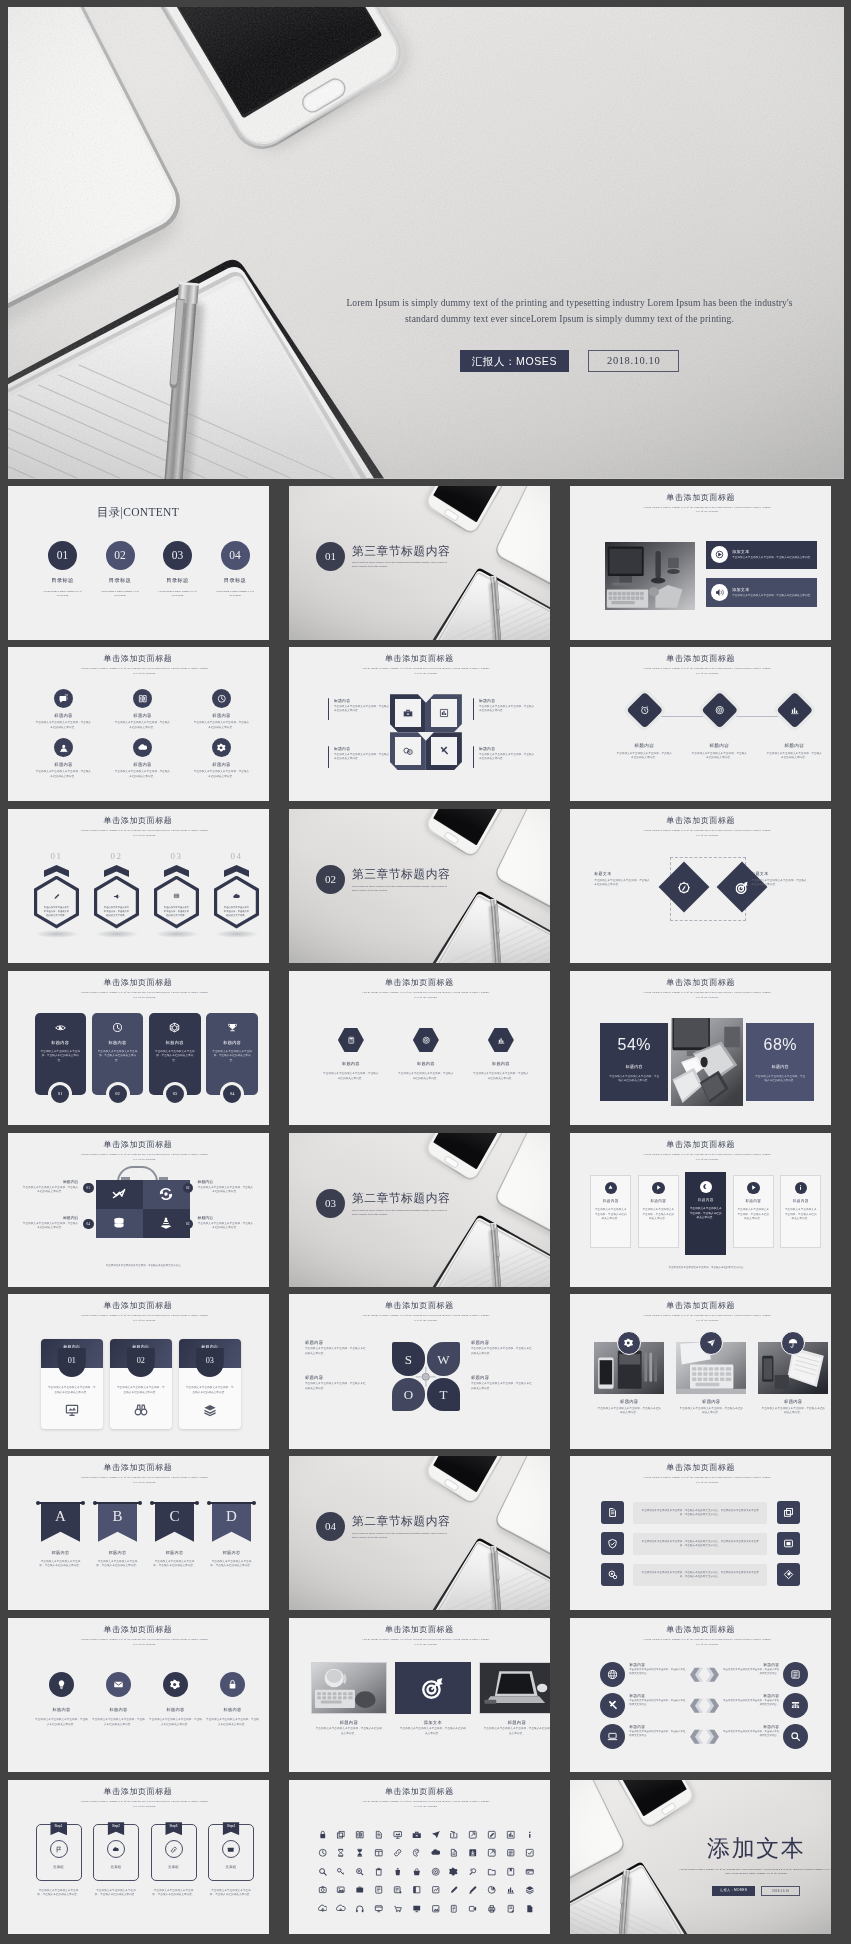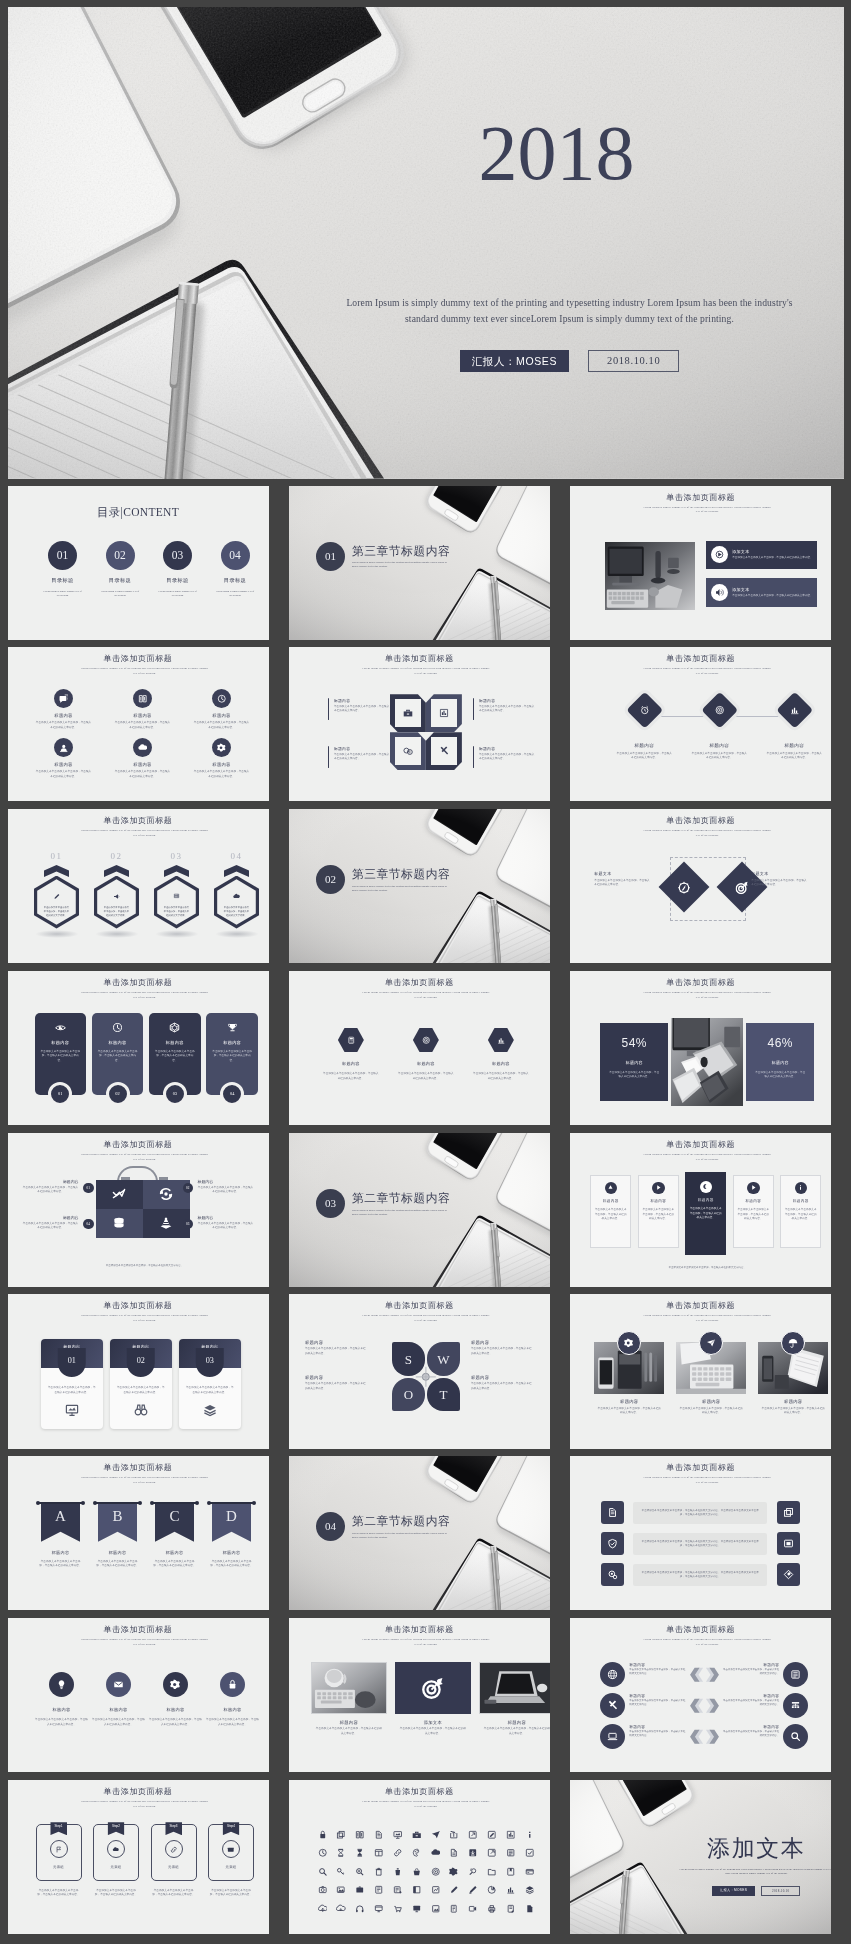--- a/index.html
+++ b/index.html
@@ -123,21 +123,21 @@
 
 
 .s11c{position:absolute;top:57px;width:64px;}
 .s11hex{width:26px;height:24.5px;margin:0 auto;background:#33374d;
   clip-path:polygon(26% 0,74% 0,100% 50%,74% 100%,26% 100%,0 50%);display:flex;align-items:center;justify-content:center;}
 .il11{margin-top:9px;font-size:4.2px;}
 .tb11{margin-top:6px;padding:0 3px;width:58px;margin-left:auto;margin-right:auto;}
 
 
 .s12p{position:absolute;top:52px;width:68px;height:78px;}
-.s12n{text-align:center;font-size:12px;color:#f0f1f4;margin-top:13px;font-family:"Liberation Sans",sans-serif;letter-spacing:.5px;}
+.s12n{text-align:center;font-size:16px;color:#f0f1f4;margin-top:13px;font-family:"Liberation Sans",sans-serif;letter-spacing:.5px;}
 .il12{margin-top:10px;color:#fff;font-size:4px;}
 .tb12{margin-top:6px;color:#cfd2dc;padding:0 8px;}
 
 
 .s13handle{position:absolute;left:109px;top:33px;width:41px;height:16px;border:2.6px solid #8a8e98;border-bottom:none;border-radius:20px 20px 0 0;box-sizing:border-box;}
 .s13tab{position:absolute;top:44px;width:9px;height:5px;background:#8a8e98;}
 .s13case{position:absolute;left:88px;top:47px;width:94px;height:58px;display:grid;grid-template-columns:1fr 1fr;grid-template-rows:1fr 1fr;}
 .s13q{display:flex;align-items:center;justify-content:center;}
 .q1{background:#33374d}.q2{background:#474c66}.q3{background:#474c66}.q4{background:#33374d}
 .s13t{position:absolute;width:56px;}
@@ -552,21 +552,20 @@
   <rect x="-8" y="-13" width="20" height="2.6" rx="1.3" fill="#ededed"></rect>
   <path d="M-9.5,4 L-9.5,88 q0,5.5 4,5.5 l1.5,0 q3,0 3,-5.5 L-1,4 Z" fill="#808080"></path>
   <path d="M-8.6,5 L-8.6,86 q0,4 2.8,4 l1.1,0 q2.4,0 2.4,-4 L-1.8,5 Z" fill="#b8b8b8"></path>
  </g>
  <rect width="836" height="471" fill="url(#vign)"></rect>
 
 </g>
         <rect width="836" height="471" filter="url(#grain)" opacity="0.5"></rect>
       </svg>
     <div class="hero-txt">
-      <div class="hero-year">2018</div>
       <div class="hero-sub">Lorem Ipsum is simply dummy text of the printing and typesetting industry Lorem Ipsum has been the industry's standard dummy text ever sinceLorem Ipsum is simply dummy text of the printing.</div>
       <div class="hero-btns">
         <div class="hbtn-a">汇报人：MOSES</div>
         <div class="hbtn-b">2018.10.10</div>
       </div>
     </div>
   </div>
 
   <div class="grid">
 <div class="thumb">
@@ -995,21 +994,21 @@
         <div class="ss">Lorem Ipsum is simply dummy text of the printing and typesetting industry Lorem Ipsum is simply dummy text of the printing.</div>
         <svg class="s12img" style="position:absolute;left:101px;top:47px;width:72px;height:88px;" viewBox="0 0 100 60" preserveAspectRatio="none">
           <use href="#deskscene3"></use>
         </svg>
         <div class="s12p" style="left:30px;background:#33374d">
           <div class="s12n">54%</div>
           <div class="il12">标题内容</div>
           <div class="tb12">单击添加文本单击添加文本单击添加，单击输入本栏的相关文字内容。</div>
         </div>
         <div class="s12p" style="left:176px;background:#4d5270">
-          <div class="s12n">46%</div>
+          <div class="s12n">68%</div>
           <div class="il12">标题内容</div>
           <div class="tb12">单击添加文本单击添加文本单击添加，单击输入本栏的相关文字内容。</div>
         </div>
       </div>
 <div class="thumb">
         <div class="st">单击添加页面标题</div>
         <div class="ss">Lorem Ipsum is simply dummy text of the printing and typesetting industry Lorem Ipsum is simply dummy text of the printing.</div>
         <div class="s13handle"></div>
         <div class="s13tab" style="left:113px"></div>
         <div class="s13tab" style="left:151px"></div>

